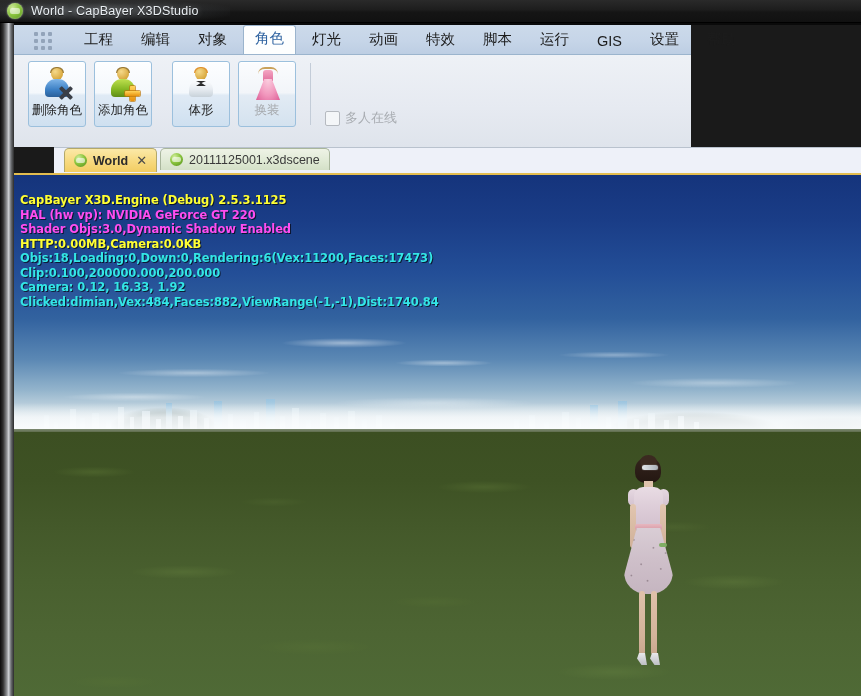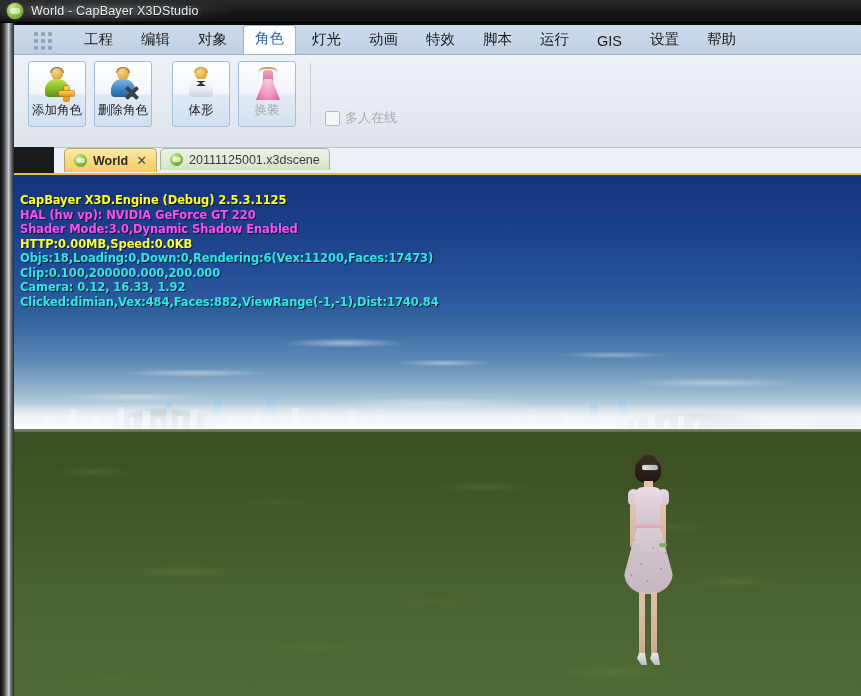--- a/index.html
+++ b/index.html
@@ -84,21 +84,21 @@
     position: absolute;
     left: 0; top: 23px;
     width: 861px; height: 2px;
     background: #0a0a0a;
   }
 
   
   .ribbon {
     position: absolute;
     left: 14px; top: 25px;
-    width: 847px; height: 122px;
+    width: 677px; height: 122px;
     background: #e9edf2;
     box-sizing: border-box;
   }
   .menu-strip {
     position: relative;
     height: 29px;
     background: linear-gradient(180deg,#ccdaea 0%, #c6d5e8 55%, #bdcee3 100%);
     display: flex;
     align-items: flex-end;
     padding-left: 8px;
@@ -504,34 +504,34 @@
       <div class="menu-item">设置</div>
       <div class="menu-item">帮助</div>
     </div>
 
     <div class="ribbon-body">
 
       <div class="rb-btn">
         <div class="rb-ico">
           <span class="pi-hair"></span>
           <span class="pi-head"></span>
+          <span class="pi-body blue"></span>
+          <span class="pi-x"></span>
+        </div>
+        <div class="rb-label">删除角色</div>
+      </div>
+
+      <div class="rb-btn">
+        <div class="rb-ico">
+          <span class="pi-hair"></span>
+          <span class="pi-head"></span>
           <span class="pi-body green"></span>
           <span class="pi-plus"></span>
         </div>
         <div class="rb-label">添加角色</div>
-      </div>
-
-      <div class="rb-btn">
-        <div class="rb-ico">
-          <span class="pi-hair"></span>
-          <span class="pi-head"></span>
-          <span class="pi-body blue"></span>
-          <span class="pi-x"></span>
-        </div>
-        <div class="rb-label">删除角色</div>
       </div>
 
       <div class="rb-btn sep-left">
         <div class="rb-ico">
           <span class="pi-hair" style="background:#e0922f;"></span>
           <span class="pi-head"></span>
           <span class="pi-body white"></span>
           <span class="pi-bowtie"></span>
         </div>
         <div class="rb-label">体形</div>
@@ -637,22 +637,22 @@
       <span class="ch-bracelet"></span>
       <span class="ch-leg-l"></span>
       <span class="ch-leg-r"></span>
       <span class="ch-shoe-l"></span>
       <span class="ch-shoe-r"></span>
     </div>
 
     <div class="debug">
       <div style="color: rgb(255, 255, 51);">CapBayer X3D.Engine (Debug) 2.5.3.1125</div>
       <div style="color: rgb(255, 77, 240);">HAL (hw vp): NVIDIA GeForce GT 220</div>
-      <div style="color: rgb(255, 77, 240);">Shader Mode:3.0,Dynamic Shadow Enabled</div>
-      <div style="color: rgb(255, 255, 51);">HTTP:0.00MB,Speed:0.0KB</div>
+      <div style="color: rgb(255, 77, 240);">Shader Objs:3.0,Dynamic Shadow Enabled</div>
+      <div style="color: rgb(255, 255, 51);">HTTP:0.00MB,Camera:0.0KB</div>
       <div style="color: rgb(51, 230, 230);">Objs:18,Loading:0,Down:0,Rendering:6(Vex:11200,Faces:17473)</div>
       <div style="color: rgb(51, 230, 230);">Clip:0.100,200000.000,200.000</div>
       <div style="color: rgb(51, 230, 230);">Camera: 0.12, 16.33, 1.92</div>
       <div style="color: rgb(51, 230, 230);">Clicked:dimian,Vex:484,Faces:882,ViewRange(-1,-1),Dist:1740.84</div>
     </div>
   </div>
 
 </div>
 
 </body></html>

